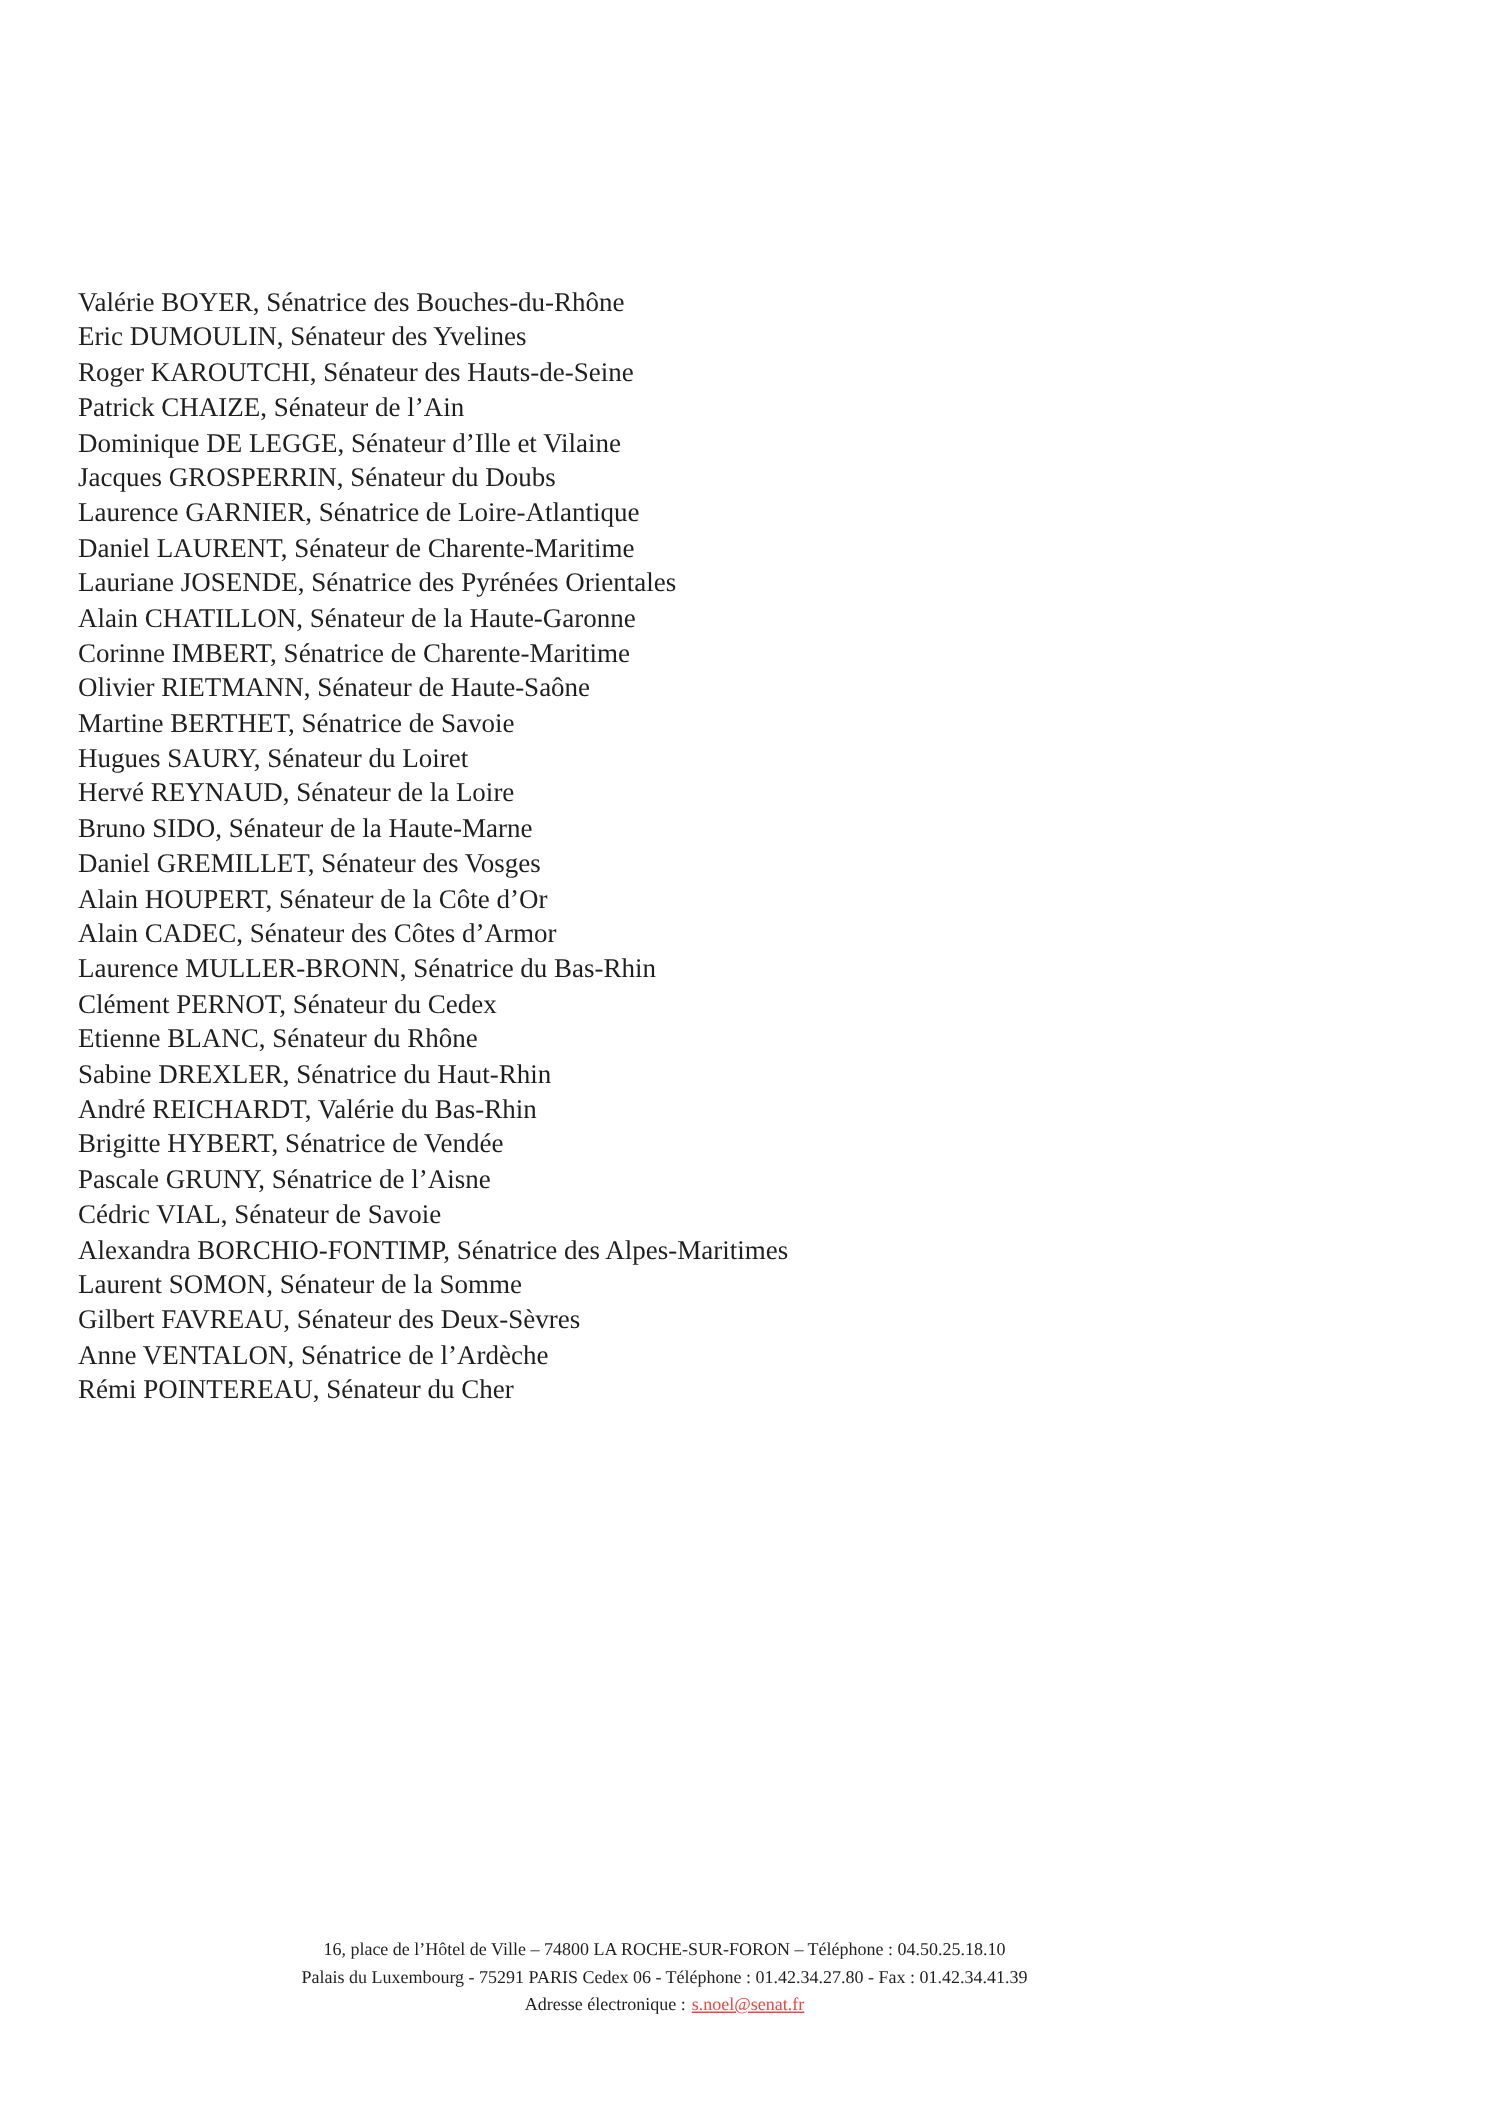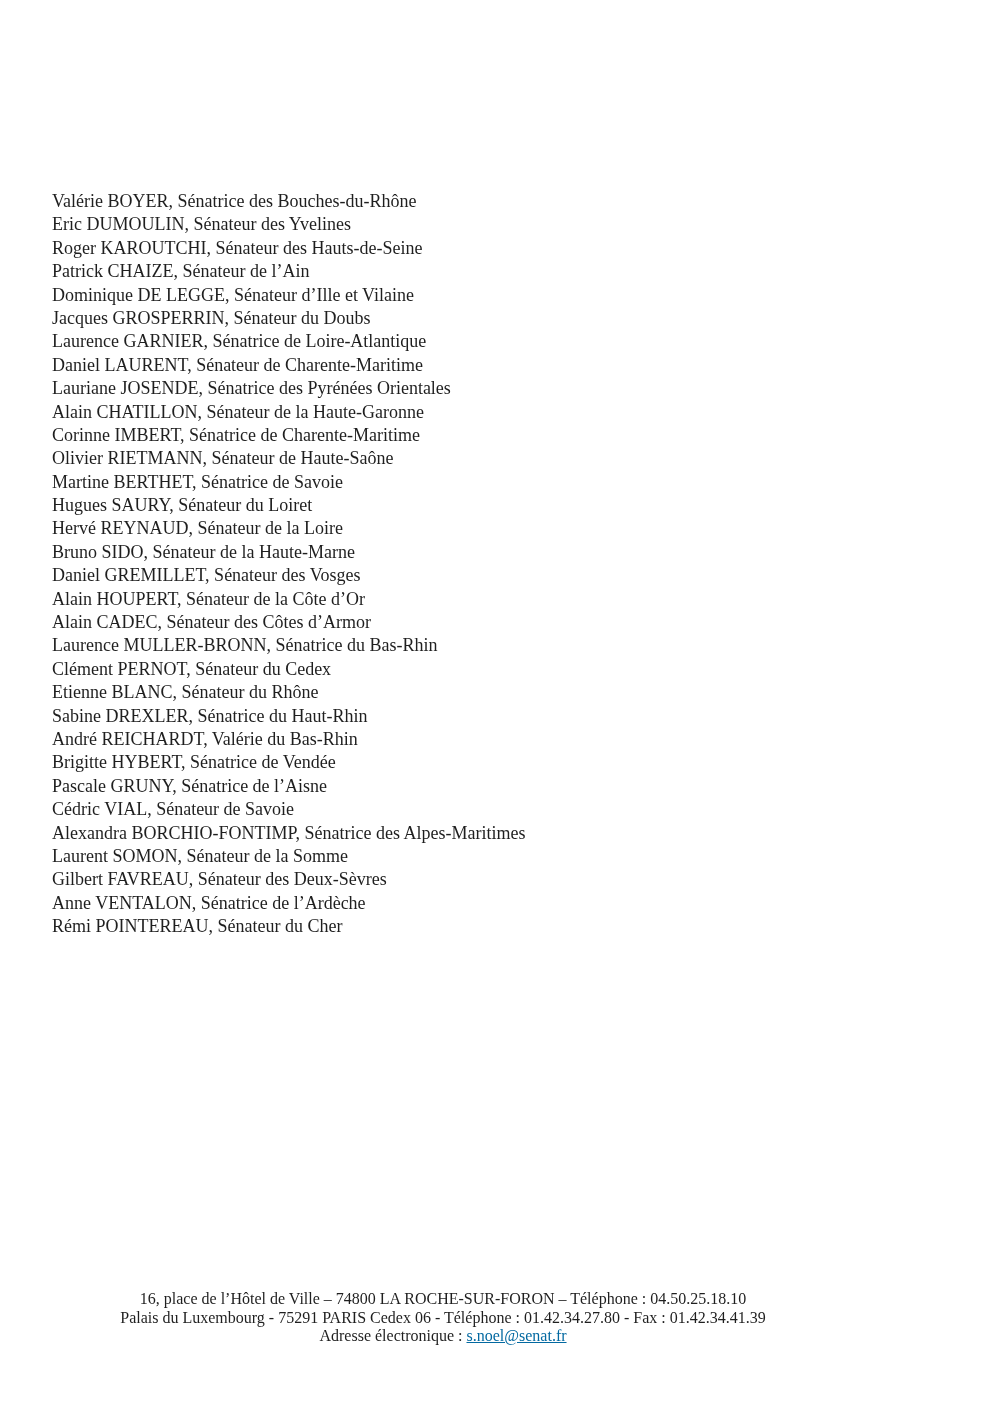--- a/index.html
+++ b/index.html
@@ -27,21 +27,21 @@
   }
   .senator-list .line {
     height: 23.4px;
   }
   .footer {
     position: absolute;
     left: 0;
     top: 1290px;
     width: 886px;
     text-align: center;
-    font-size: 16px;
+    font-size: 12px;
     line-height: 18.6px;
     color: #1f1f1f;
   }
   .footer a.email {
     text-decoration: underline;
     margin-left: 4px;
   }
 </style>
 </head>
 <body>
@@ -80,17 +80,17 @@
       <div class="line">Laurent SOMON, Sénateur de la Somme</div>
       <div class="line">Gilbert FAVREAU, Sénateur des Deux-Sèvres</div>
       <div class="line">Anne VENTALON, Sénatrice de l’Ardèche</div>
       <div class="line">Rémi POINTEREAU, Sénateur du Cher</div>
     </div>
 
   <div class="footer">
     <div>16, place de l’Hôtel de Ville – 74800 LA ROCHE-SUR-FORON – Téléphone : 04.50.25.18.10</div>
     <div>Palais du Luxembourg - 75291 PARIS Cedex 06 - Téléphone : 01.42.34.27.80 - Fax : 01.42.34.41.39</div>
     <div>
-      <span>Adresse électronique :</span><a class="email" href="#" style="color: #0369a1;">s.noel@senat.fr</a>
+      <span>Adresse électronique :</span><a class="email" href="#" style="color: #ef4444;">s.noel@senat.fr</a>
     </div>
   </div>
 
 </div>
 
 </body></html>

